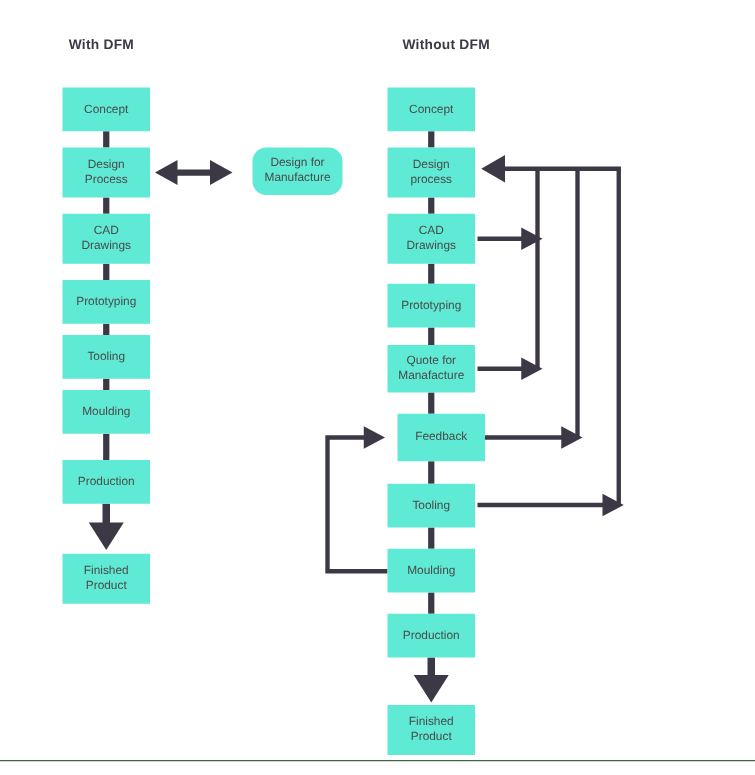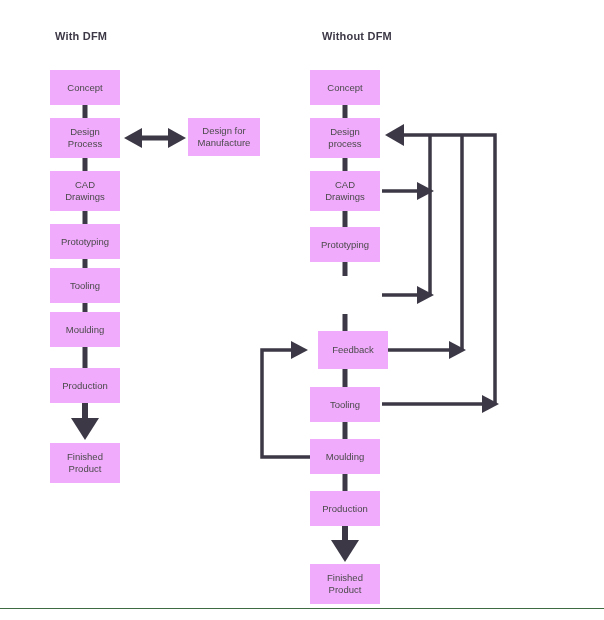--- a/index.html
+++ b/index.html
@@ -24,21 +24,21 @@
   .col-title {
     position: absolute;
     font-size: 11px;
     font-weight: bold;
     color: #3d3846;
     letter-spacing: 0.2px;
     white-space: nowrap;
   }
   .node {
     position: absolute;
-    background: #f0abfc;
+    background: #5eead4;
     color: #4a4a4a;
     font-size: 9.5px;
     line-height: 12px;
     display: flex;
     align-items: center;
     justify-content: center;
     text-align: center;
     box-sizing: border-box;
     padding: 2px 3px;
   }
@@ -168,40 +168,43 @@
   </div>
 
   <div class="node" style="left:50px; top:368px; width:70px; height:35px;">
     <span>Production</span>
   </div>
 
   <div class="node" style="left:50px; top:443px; width:70px; height:40px;">
     <span>Finished<br>Product</span>
   </div>
 
-  <div class="node" style="left:188px; top:118px; width:72px; height:38px;">
+  <div class="node" style="left:202px; top:118px; width:72px; height:38px;border-radius:11px;">
     <span>Design for<br>Manufacture</span>
   </div>
 
   <div class="node" style="left:310px; top:70px; width:70px; height:35px;">
     <span>Concept</span>
   </div>
 
   <div class="node" style="left:310px; top:118px; width:70px; height:40px;">
     <span>Design<br>process</span>
   </div>
 
   <div class="node" style="left:310px; top:171px; width:70px; height:40px;">
     <span>CAD<br>Drawings</span>
   </div>
 
   <div class="node" style="left:310px; top:227px; width:70px; height:35px;">
     <span>Prototyping</span>
   </div>
 
+  <div class="node" style="left:310px; top:276px; width:70px; height:38px;">
+    <span>Quote for<br>Manafacture</span>
+  </div>
 
   <div class="node" style="left:318px; top:331px; width:70px; height:38px;">
     <span>Feedback</span>
   </div>
 
   <div class="node" style="left:310px; top:387px; width:70px; height:35px;">
     <span>Tooling</span>
   </div>
 
   <div class="node" style="left:310px; top:439px; width:70px; height:35px;">

